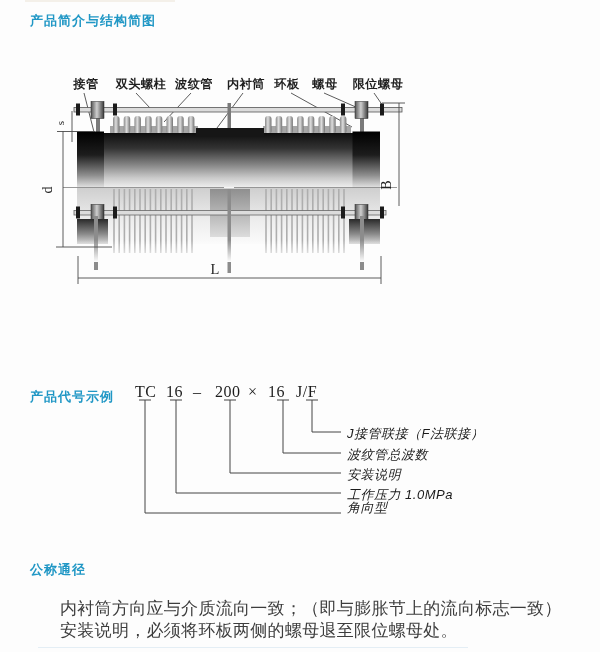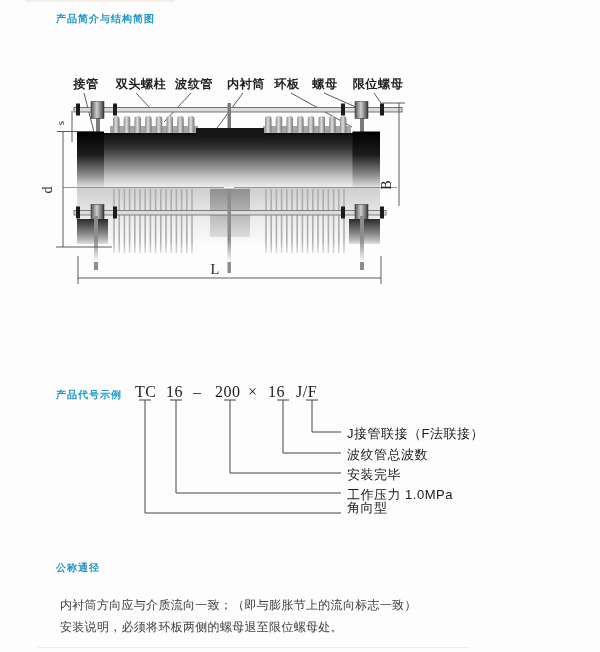--- a/index.html
+++ b/index.html
@@ -2,39 +2,39 @@
 <html><head>
 <meta charset="utf-8">
 <style>
   html,body{margin:0;padding:0;}
   body{
     width:600px;height:652px;position:relative;overflow:hidden;
     background:#fdfdfd;
     font-family:"Liberation Sans", sans-serif;
   }
   .sec-title{
-    position:absolute;left:56px;margin:0;
-    font-size:10px;font-weight:bold;color:#2097c5;letter-spacing:1px;
+    position:absolute;left:30px;margin:0;
+    font-size:13px;font-weight:bold;color:#2097c5;letter-spacing:1px;
   }
   #title-intro{top:12px;}
   #title-code{top:349px;margin-top:39px;}
   #title-install{top:561px;}
   svg{position:absolute;left:0;top:0;}
   .code-token{
     position:absolute;top:383px;
     font-family:"Liberation Serif", serif;
     font-size:16px;color:#1c1c1c;letter-spacing:.5px;white-space:nowrap;
   }
   .callout-label{
     position:absolute;left:347px;
-    font-size:13px;font-weight:500;color:#1b1b1b;white-space:nowrap;letter-spacing:.5px;
+    font-size:13px;font-weight:500;color:#1b1b1b;white-space:nowrap;letter-spacing:.5px;font-style:italic;
   }
   .install-line{
     position:absolute;left:60px;
-    font-size:12px;font-weight:500;color:#3d3d3d;white-space:nowrap;letter-spacing:.3px;
+    font-size:17px;font-weight:500;color:#3d3d3d;white-space:nowrap;letter-spacing:.3px;
   }
   #install-line1{top:597px;}
   #install-line2{top:619px;}
   .edge-artifact-top{
     position:absolute;left:25px;top:0;width:150px;height:2px;
     background:#efe9df;opacity:.7;
   }
   .edge-line-bottom{
     position:absolute;left:38px;top:647px;width:430px;height:1px;
     background:#e4eef5;
@@ -272,20 +272,20 @@
 <span class="code-token" style="left:135px">TC</span>
 <span class="code-token" style="left:166px">16</span>
 <span class="code-token" style="left:193px">–</span>
 <span class="code-token" style="left:215px">200</span>
 <span class="code-token" style="left:248px">×</span>
 <span class="code-token" style="left:268px">16</span>
 <span class="code-token" style="left:296px">J/F</span>
 
 <span class="callout-label" style="top:425px">J接管联接（F法联接）</span>
 <span class="callout-label" style="top:446px">波纹管总波数</span>
-<span class="callout-label" style="top:466px">安装完毕</span>
+<span class="callout-label" style="top:466px">安装说明</span>
 <span class="callout-label" style="top:486px">工作压力 1.0MPa</span>
 <span class="callout-label" style="top:499px">角向型</span>
 
 <div class="install-line" id="install-line1">内衬筒方向应与介质流向一致；（即与膨胀节上的流向标志一致）</div>
 <div class="install-line" id="install-line2">安装说明，必须将环板两侧的螺母退至限位螺母处。</div>
 
 <div class="edge-line-bottom"></div>
 
 </body></html>

